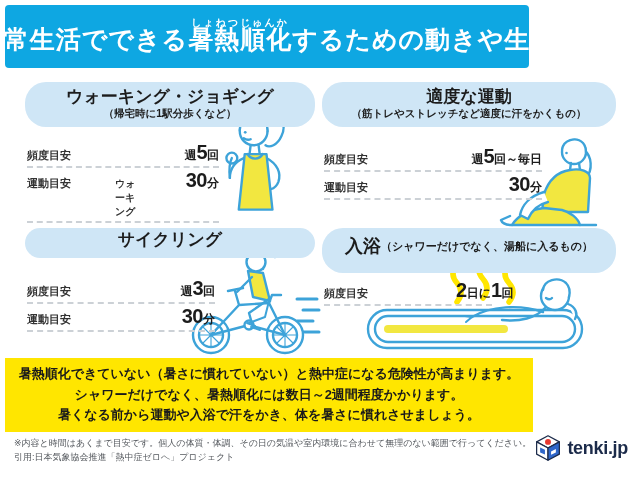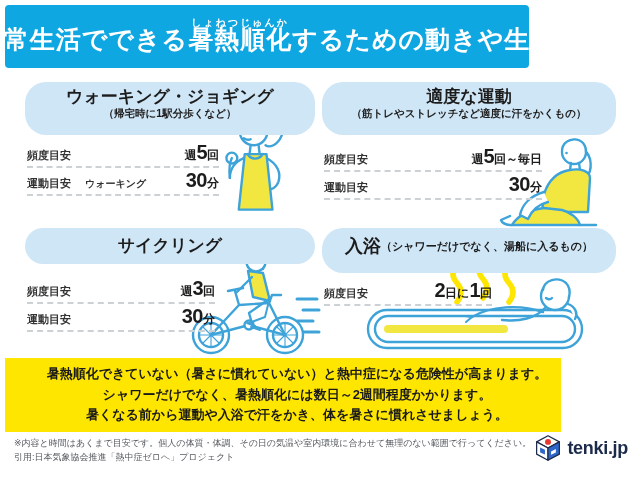--- a/index.html
+++ b/index.html
@@ -26,55 +26,55 @@
   
   .cards { position:absolute; left:0; top:68px; width:640px; height:292px; }
   .card  { position:absolute; }
   .card-a { left:25px;  top:14px;  width:290px; height:142px; }
   .card-b { left:322px; top:14px;  width:294px; height:142px; }
   .card-c { left:25px;  top:160px; width:290px; height:130px; }
   .card-d { left:322px; top:160px; width:294px; height:130px; }
 
   .pill {
     background:#cfe6f6; border-radius:21px; text-align:center;
-    padding:5px 4px 14px; position:relative; z-index:1;
+    padding:5px 4px 6px; position:relative; z-index:1;
   }
   .pill .t1 { font-size:17px; font-weight:bold; color:#1c1c1c; line-height:1.2; }
   .pill .t2 { font-size:10.5px; font-weight:bold; color:#1c1c1c; line-height:1.25; }
-  .card-c .pill { padding:8px 4px 8px; }
+  .card-c .pill { padding:2px 4px 8px; }
   .card-d .pill { padding:8px 2px 15px; }
   .card-d .pill .t1 { display:inline; font-size:18px; vertical-align:middle; }
   .card-d .pill .t2 { display:inline; font-size:11px; vertical-align:middle; }
 
   .table { position:absolute; z-index:2; }
   .card-a .table { left:2px; top:58px;  width:192px; }
   .card-b .table { left:2px; top:62px;  width:218px; }
   .card-c .table { left:2px; top:48px;  width:188px; }
   .card-d .table { left:2px; top:50px;  width:168px; }
 
   .row {
     display:flex; align-items:baseline;
-    border-bottom:2px dashed #ccd1d6; padding:3px 0 2px;
+    border-bottom:2px dashed #ccd1d6; padding:3px 0 2px;gap:30px;
   }
   .row .lbl { font-size:11px; font-weight:bold; color:#333; width:58px; flex-shrink:0; }
   .row .sub { font-size:10px; font-weight:bold; color:#333; flex:1; }
   .row .val { font-size:12px; font-weight:bold; color:#1c1c1c; text-align:right; white-space:nowrap;margin-left:14px; }
   .val .num { font-size:20px; line-height:0.9; letter-spacing:-0.5px; }
 
   .illus { position:absolute; z-index:0; }
   .card-a .illus { right:-4px;  top:24px; width:104px; height:120px; }
   .card-b .illus { right:-4px;  top:52px; width:142px; height:94px;  }
   .card-c .illus { right:-6px;  top:16px; width:136px; height:116px; }
   .card-d .illus { right:2px;   top:30px; width:252px; height:100px; }
 
   
   .notice {
     position:absolute; left:5px; top:358px; width:528px; height:74px;
     background:#ffe600;
-    display:flex; flex-direction:column; align-items:center; justify-content:center;padding-left:28px;
+    display:flex; flex-direction:column; align-items:center; justify-content:center;
   }
   .notice .line {
     font-size:13px; font-weight:bold; color:#1a1a1a;
     line-height:1.6; white-space:nowrap;
   }
 
   
   .footer { position:absolute; left:0; top:432px; width:640px; height:48px; background:#fff; }
   .footnotes { position:absolute; left:14px; top:4px; }
   .footnotes div { font-size:9px; color:#55595e; line-height:1.6; white-space:nowrap; }

